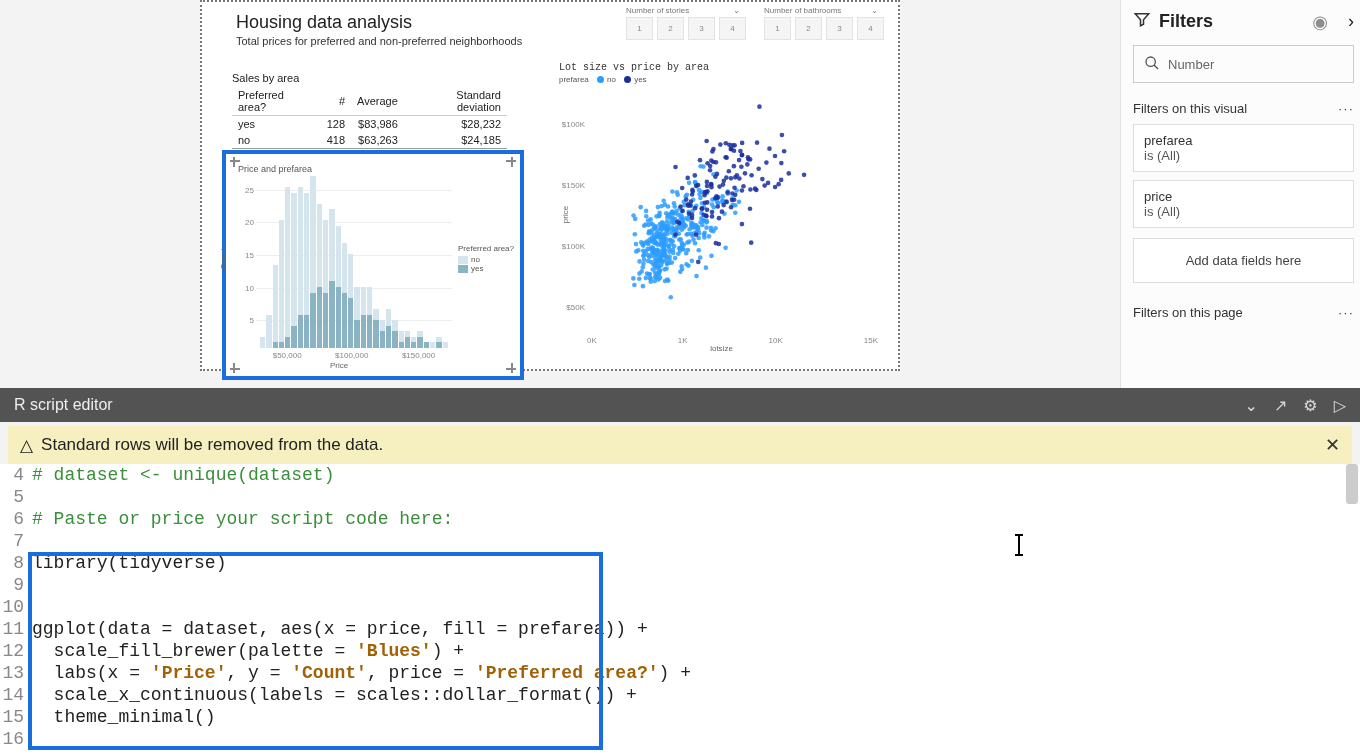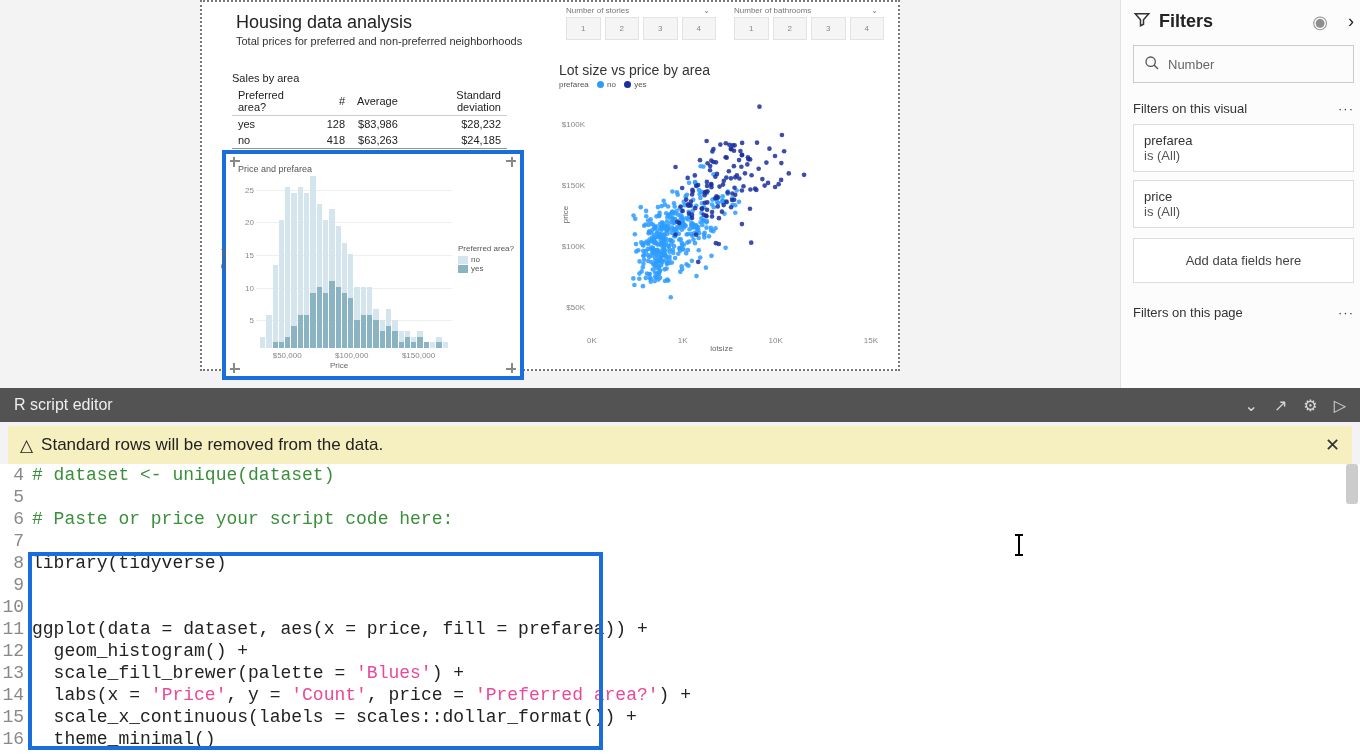--- a/index.html
+++ b/index.html
@@ -74,26 +74,26 @@
   .hist-y-ticks span { position:absolute; right:0; transform:translateY(-50%);}
   .hist-y-label { position:absolute; left:2px; top:50%; transform:rotate(-90deg) translate(0,-50%); transform-origin:left center; font-size:8px; color:#666;}
   .hist-x-label { position:absolute; bottom:6px; left:0; right:68px; text-align:center; font-size:8px; color:#666;}
   .hist-x-ticks { position:absolute; bottom:16px; left:30px; right:68px; font-size:8px; color:#888; display:flex; justify-content:space-around; }
   .hist-legend { position:absolute; right:6px; top:90px; font-size:8px; color:#555; }
   .hist-legend .sw { display:inline-block; width:10px; height:8px; margin-right:3px; vertical-align:middle;}
   .hist-legend .sw.no{background:#d4e5ee;} .hist-legend .sw.yes{background:#8ab4c4;}
 
   
   .slicers { position:absolute; right:14px; top:4px; display:flex; gap:18px; }
-  .slicer { width:150px; }
+  .slicer { width:120px; }
   .slicer .slabel { font-size:8px; color:#777; display:flex; justify-content:space-between; padding-right:6px;}
   .slicer .boxes { display:flex; gap:4px; margin-top:2px;}
   .slicer .boxes div { flex:1; background:#f5f5f5; border:1px solid #e3e3e3; font-size:8px; color:#888; text-align:center; padding:6px 0;}
   .scatter-block { position:absolute; right:14px; top:60px; width:325px; height:295px; }
-  .scatter-title { font-size:14px; color:#333; }
+  .scatter-title { font-size:10px; color:#333;font-family:Liberation Mono, monospace; }
   .scatter-legend { font-size:8px; color:#555; margin-top:2px;}
   .scatter-legend .dot{display:inline-block;width:7px;height:7px;border-radius:50%;margin:0 3px 0 6px;vertical-align:middle;}
   .dot.no{background:#2d9cff;} .dot.yes{background:#1a2f9c;}
   .scatter-plot { position:absolute; left:28px; top:26px; right:6px; bottom:26px; }
   .scatter-plot .axis-y { position:absolute; left:-26px; top:0; bottom:0; width:24px; font-size:8px; color:#888;}
   .scatter-plot .axis-y span{position:absolute;right:0;transform:translateY(-50%);}
   .scatter-plot .axis-x { position:absolute; left:0; right:0; bottom:-14px; font-size:8px; color:#888; display:flex; justify-content:space-between;}
   .scatter-ylabel{position:absolute;left:-2px;top:50%;transform:rotate(-90deg);font-size:8px;color:#666;}
   .scatter-xlabel{position:absolute;bottom:4px;left:0;right:0;text-align:center;font-size:8px;color:#666;}
   .scatter-plot svg{position:absolute;inset:0;}
@@ -140,21 +140,21 @@
     overflow:hidden;
   }
   .gutter {
     position:absolute;left:0;top:0;bottom:0;width:28px;
     text-align:right;color:#888;padding:0 4px 0 0;background:#fff;
   }
   .gutter div{height:22px;line-height:22px;}
   .code-lines{position:absolute;left:32px;top:0;right:16px;bottom:0;}
   .code-lines div{height:22px;line-height:22px;white-space:pre;}
   .tok-comment{color:#3a8f3a;}
-  .tok-str{color:#ec4899;}
+  .tok-str{color:#a16207;font-weight:bold;}
   .tok-default{color:#222;}
   .code-highlight{
     position:absolute;left:28px;top:88px;width:575px;height:198px;
     border:4px solid #1a6ddc;pointer-events:none;
   }
   .text-cursor{
     position:absolute; top:70px; left:1018px; width:2px; height:22px;
     background:#000;
   }
   .text-cursor::before,.text-cursor::after{
@@ -1013,21 +1013,20 @@
     </div>
   <div class="code-lines">
     <div><span class="tok-comment"># dataset &lt;- unique(dataset)</span></div>
     <div><span class="tok-default"></span></div>
     <div><span class="tok-comment"># Paste or price your script code here:</span></div>
     <div><span class="tok-default"></span></div>
     <div><span class="tok-default">library(tidyverse)</span></div>
     <div><span class="tok-default"></span></div>
     <div><span class="tok-default"></span></div>
     <div><span class="tok-default">ggplot(data = dataset, aes(x = price, fill = prefarea)) +</span></div>
-    <div><span class="tok-default">  geom_histogram() +</span></div>
     <div><span class="tok-default">  scale_fill_brewer(palette = </span><span class="tok-str">'Blues'</span><span class="tok-default">) +</span></div>
     <div><span class="tok-default">  labs(x = </span><span class="tok-str">'Price'</span><span class="tok-default">, y = </span><span class="tok-str">'Count'</span><span class="tok-default">, price = </span><span class="tok-str">'Preferred area?'</span><span class="tok-default">) +</span></div>
     <div><span class="tok-default">  scale_x_continuous(labels = scales::dollar_format()) +</span></div>
     <div><span class="tok-default">  theme_minimal()</span></div>
   </div>
   <div class="code-highlight"></div>
   <div class="text-cursor"></div>
 </div>
 <div class="scroll-stub"></div>
 

